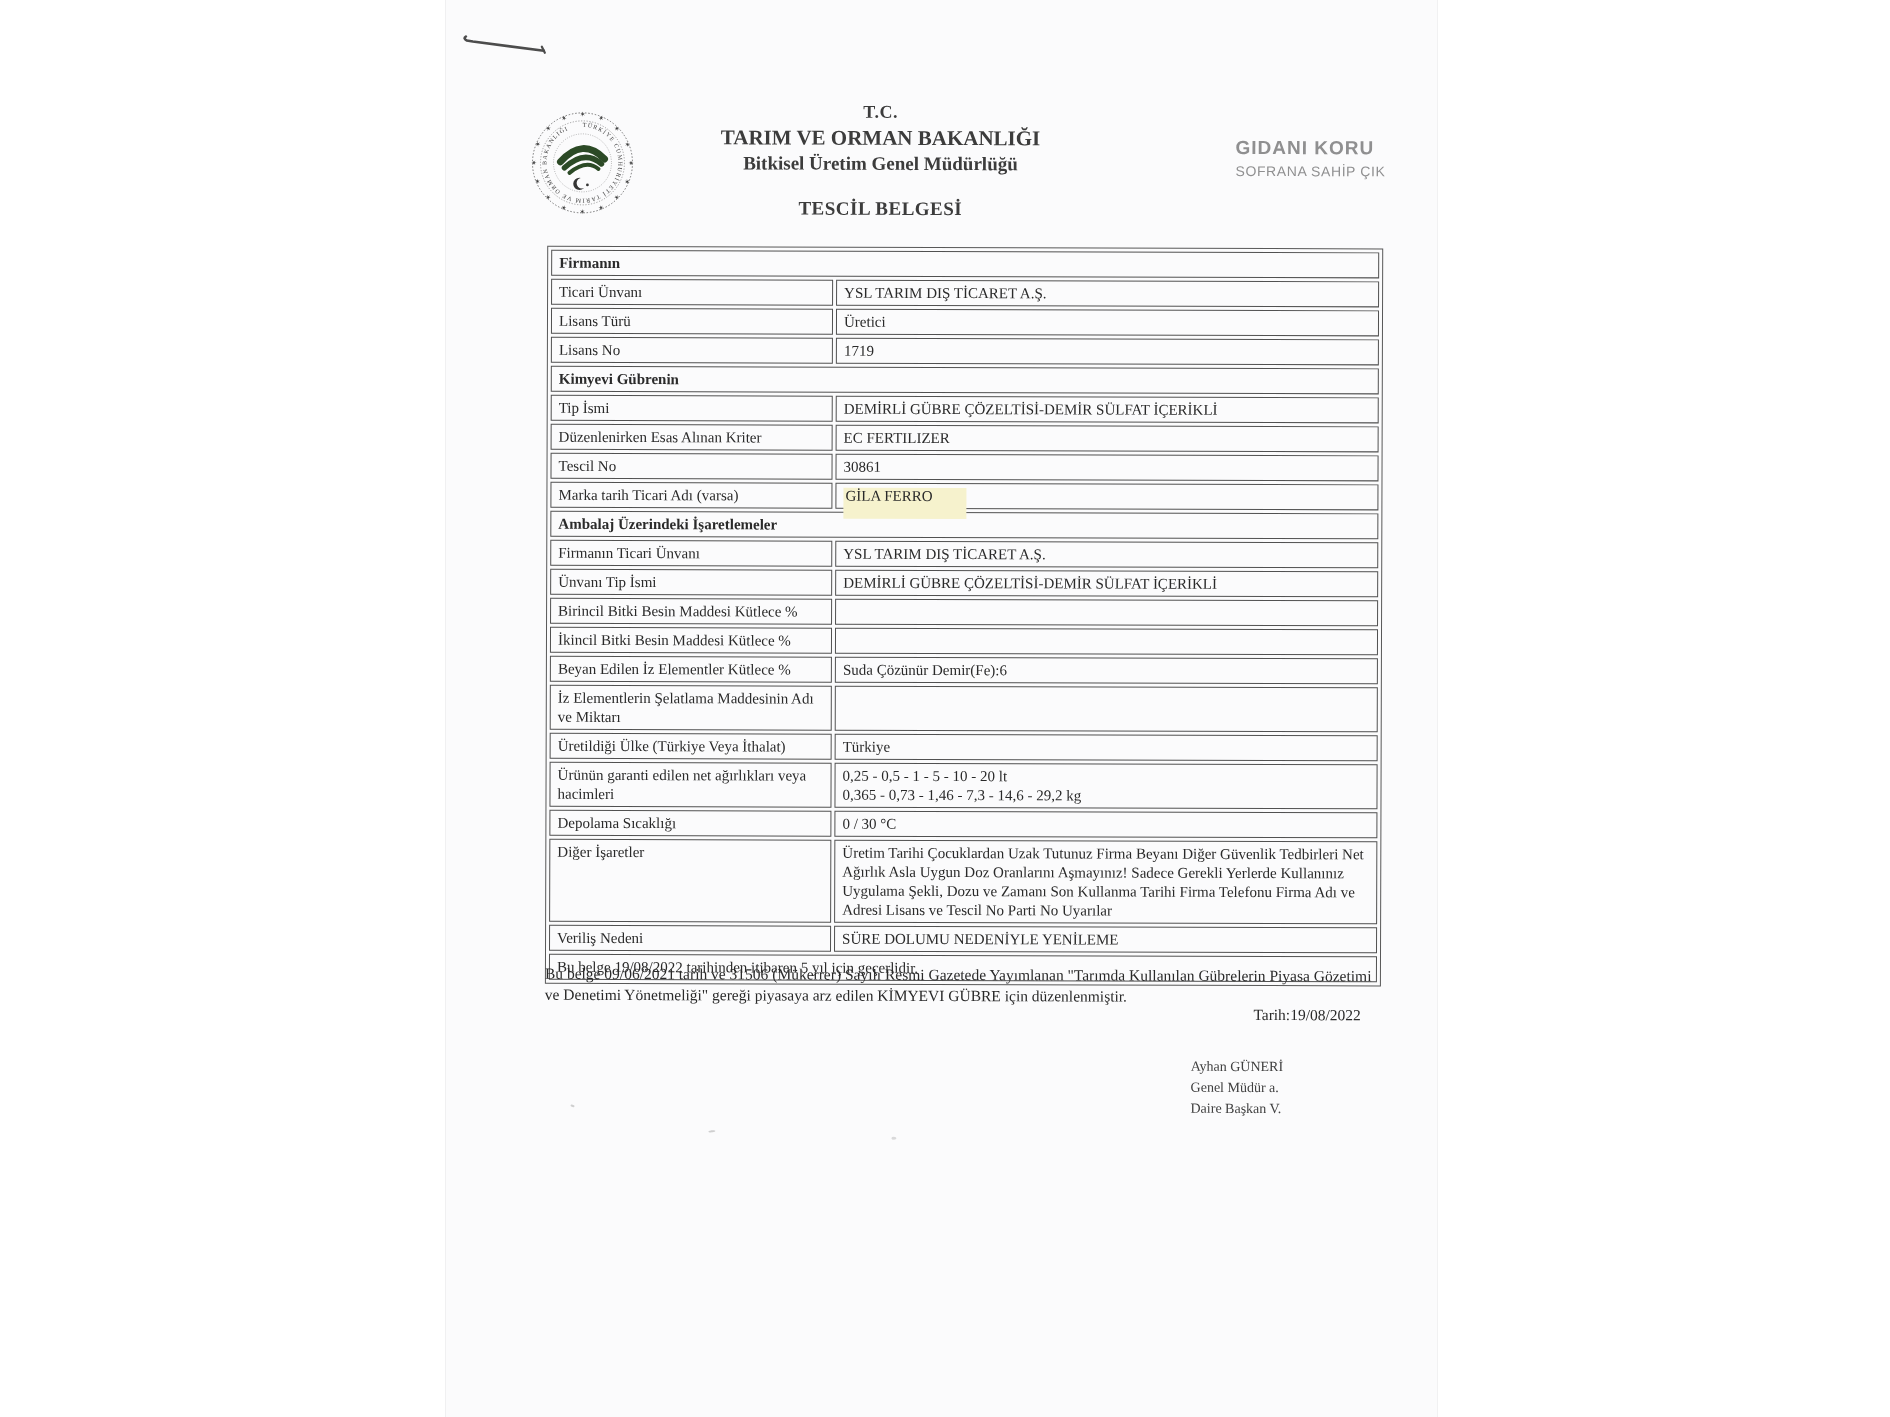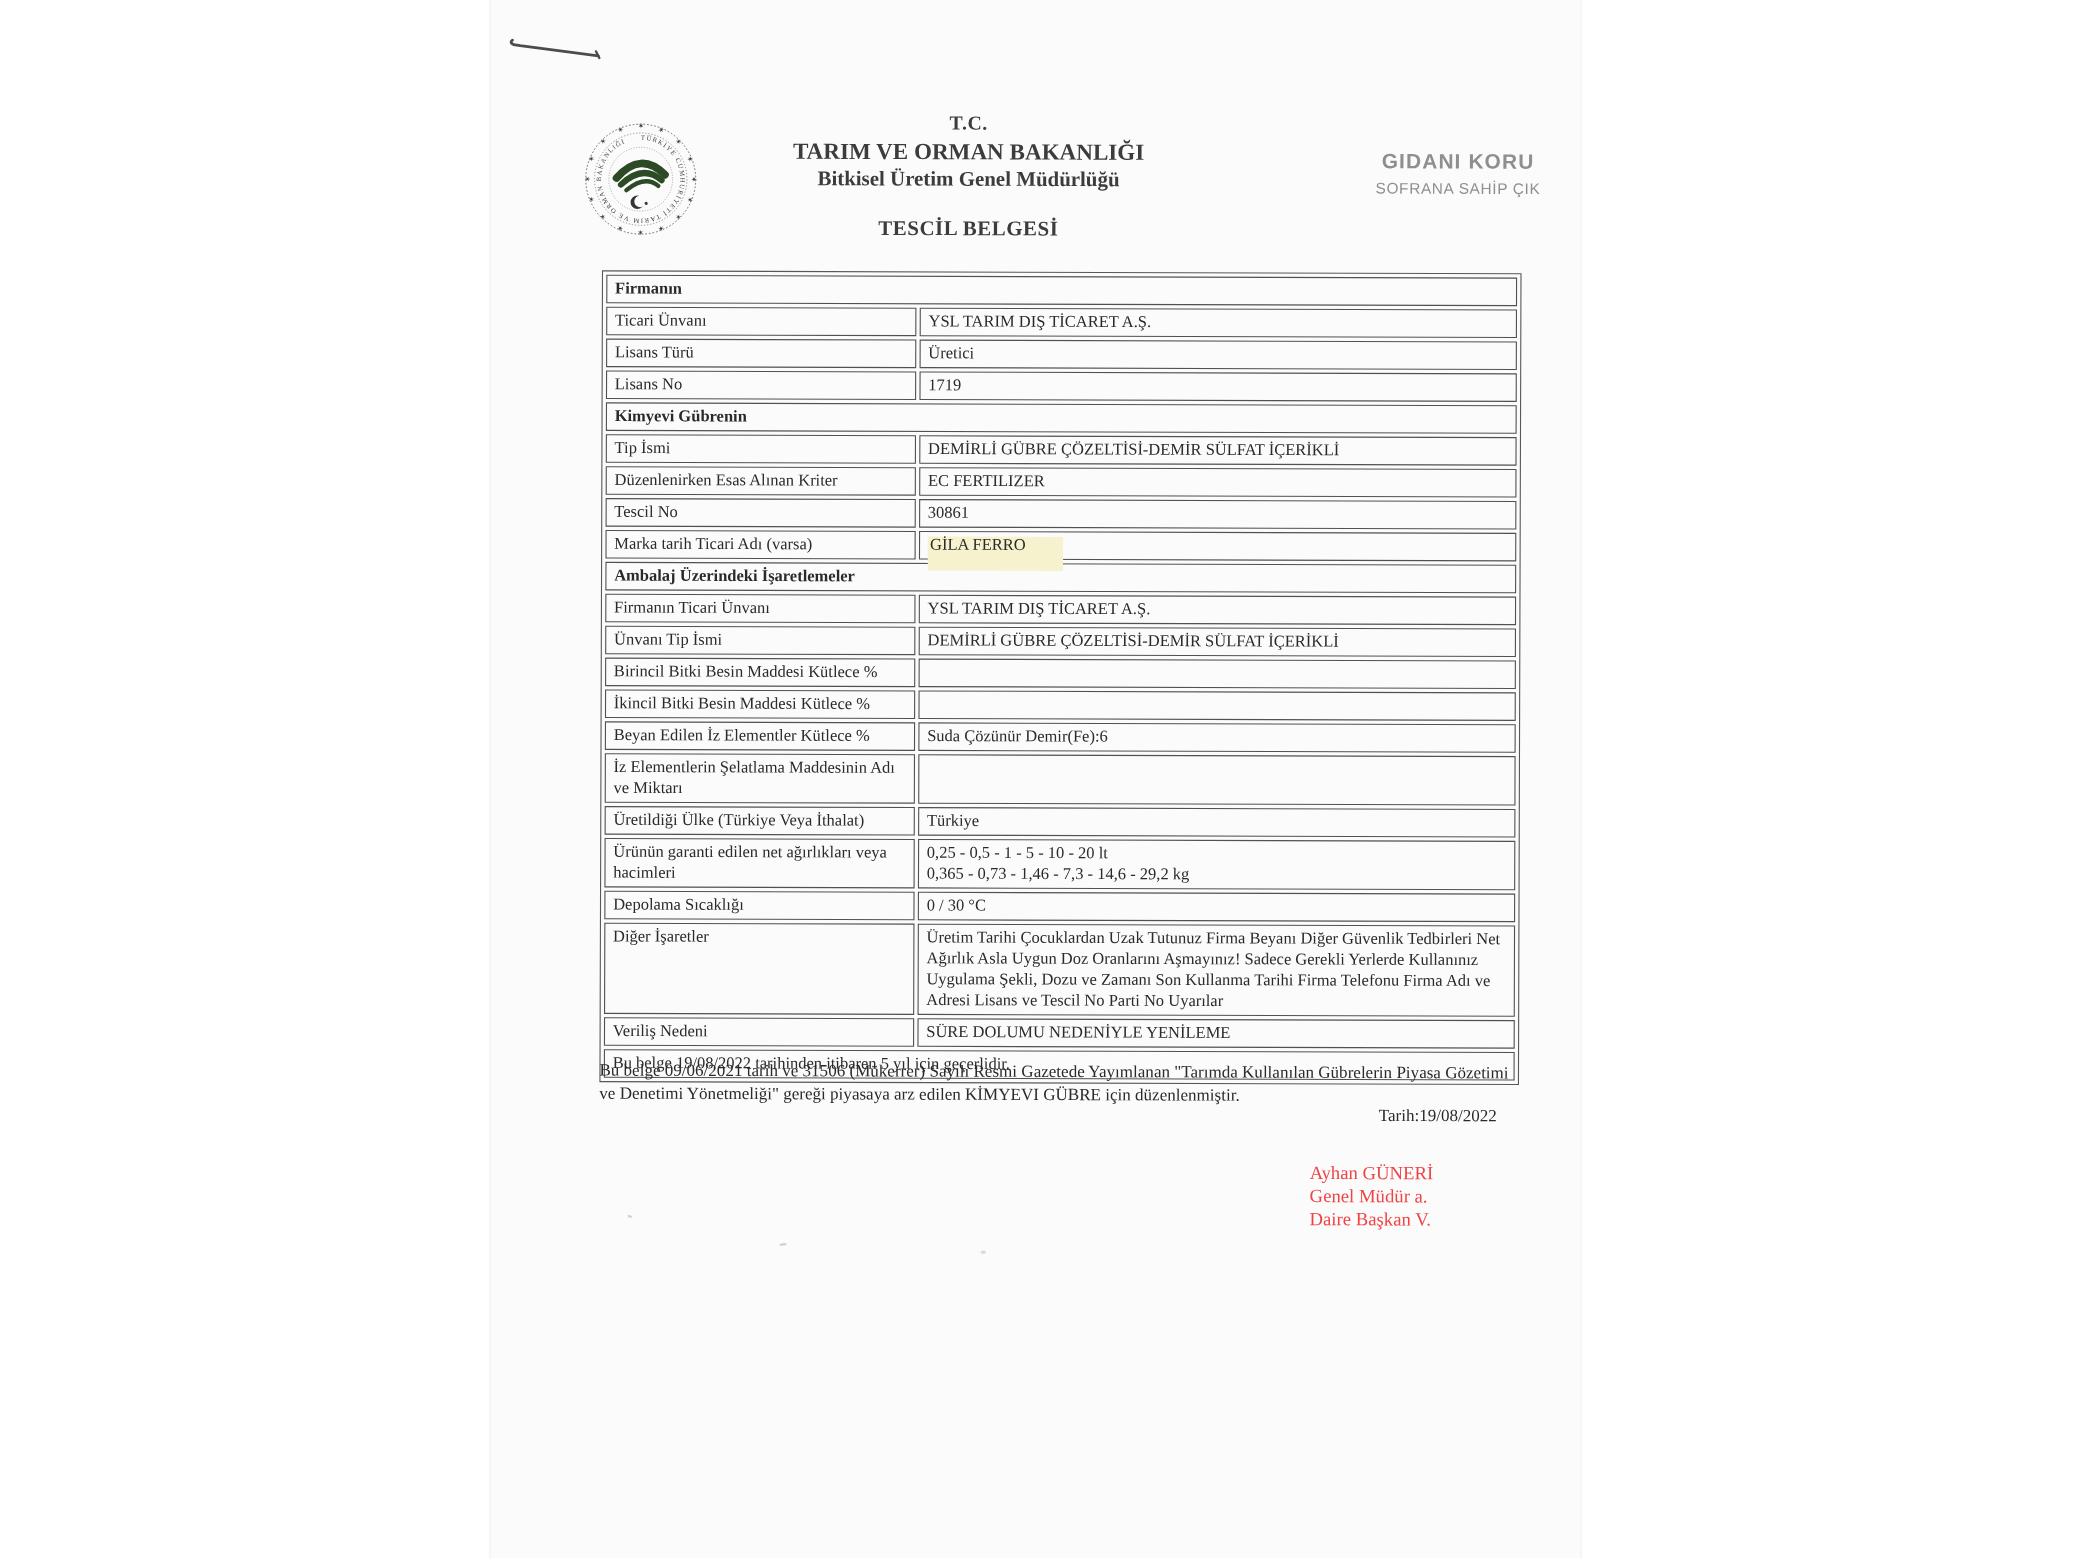--- a/index.html
+++ b/index.html
@@ -20,42 +20,42 @@
 
   
   .titles { position:absolute; left:135px; top:102px; width:600px; text-align:center; }
   .t-tc { font-size:18px; font-weight:bold; letter-spacing:0.5px; color:#3c3c3c; }
   .t-ministry { font-size:21px; font-weight:bold; margin-top:3px; color:#3c3c3c; }
   .t-directorate { font-size:19px; font-weight:bold; margin-top:2px; color:#3c3c3c; }
   .doc-title { position:absolute; left:135px; top:198px; width:600px; text-align:center;
                font-size:19px; font-weight:bold; letter-spacing:0.5px; color:#3c3c3c; }
 
   
-  .gida-logo { position:absolute; left:790px; top:136px; width:180px; text-align:center; color:#8f8f90;
+  .gida-logo { position:absolute; left:790px; top:136px; width:180px; color:#8f8f90;
                font-family:"Liberation Sans", sans-serif; }
   .gida-1 { font-size:19px; font-weight:bold; letter-spacing:1px; }
   .gida-2 { font-size:14px; font-weight:normal; letter-spacing:0.6px; margin-top:4px; }
 
   
   table.cert { position:absolute; left:102px; top:247px; width:836px;
                border-collapse:separate; border-spacing:3px; border:1px solid #585858; }
   table.cert td { border:1px solid #515151; font-size:15px; line-height:19px;
                   padding:3px 7px 2px 7px; vertical-align:top; color:#2a2a2a; }
   td.lbl { width:282px; }
   tr.section td { font-weight:bold; }
   tr.note td { }
   .prewrap { white-space:pre-line; }
   .hl { background:#f6f2cd; padding:0 34px 15px 2px; }
 
   
   .footnote { position:absolute; left:102px; top:964px; width:838px; font-size:15.5px;
               line-height:21px; color:#2a2a2a; }
   .dateline { position:absolute; left:102px; top:1005px; width:816px; text-align:right;
               font-size:15.5px; color:#2a2a2a; }
-  .signature { position:absolute; left:748px; top:1055px; font-size:17px; line-height:21px; color:#ef4444; }
+  .signature { position:absolute; left:748px; top:1055px; font-size:14px; line-height:21px; color:#404040; }
 
   
   .speck { position:absolute; background:#9a9a9a; opacity:0.45; border-radius:2px; }
   .speck.s1 { left:128px; top:1106px; width:4px; height:2px; transform:rotate(20deg); }
   .speck.s2 { left:266px; top:1131px; width:7px; height:2px; border-radius:40% 60% 50% 50%; transform:rotate(-8deg); }
   .speck.s3 { left:449px; top:1137px; width:5px; height:3px; border-radius:50%; opacity:0.35; }
 </style>
 </head>
 <body>
 

